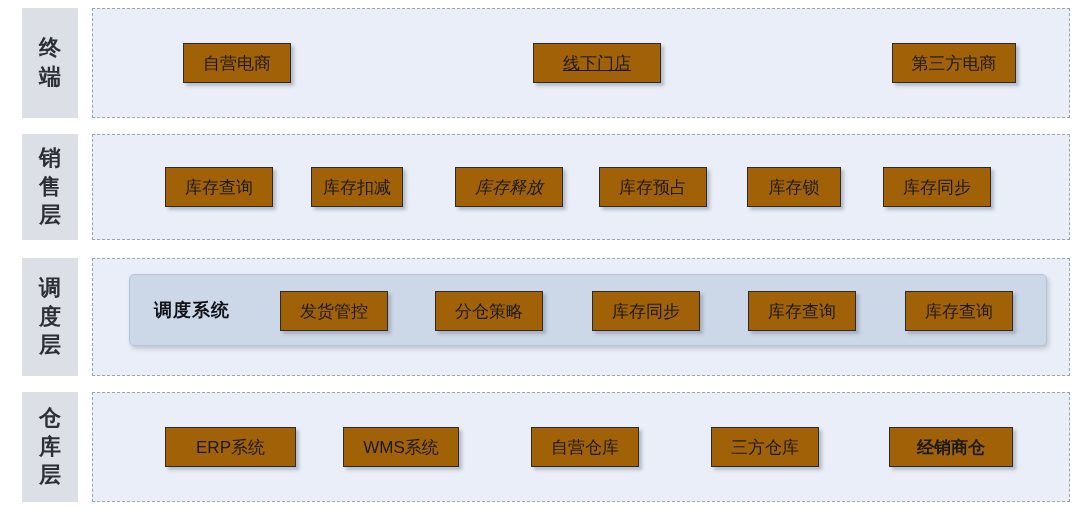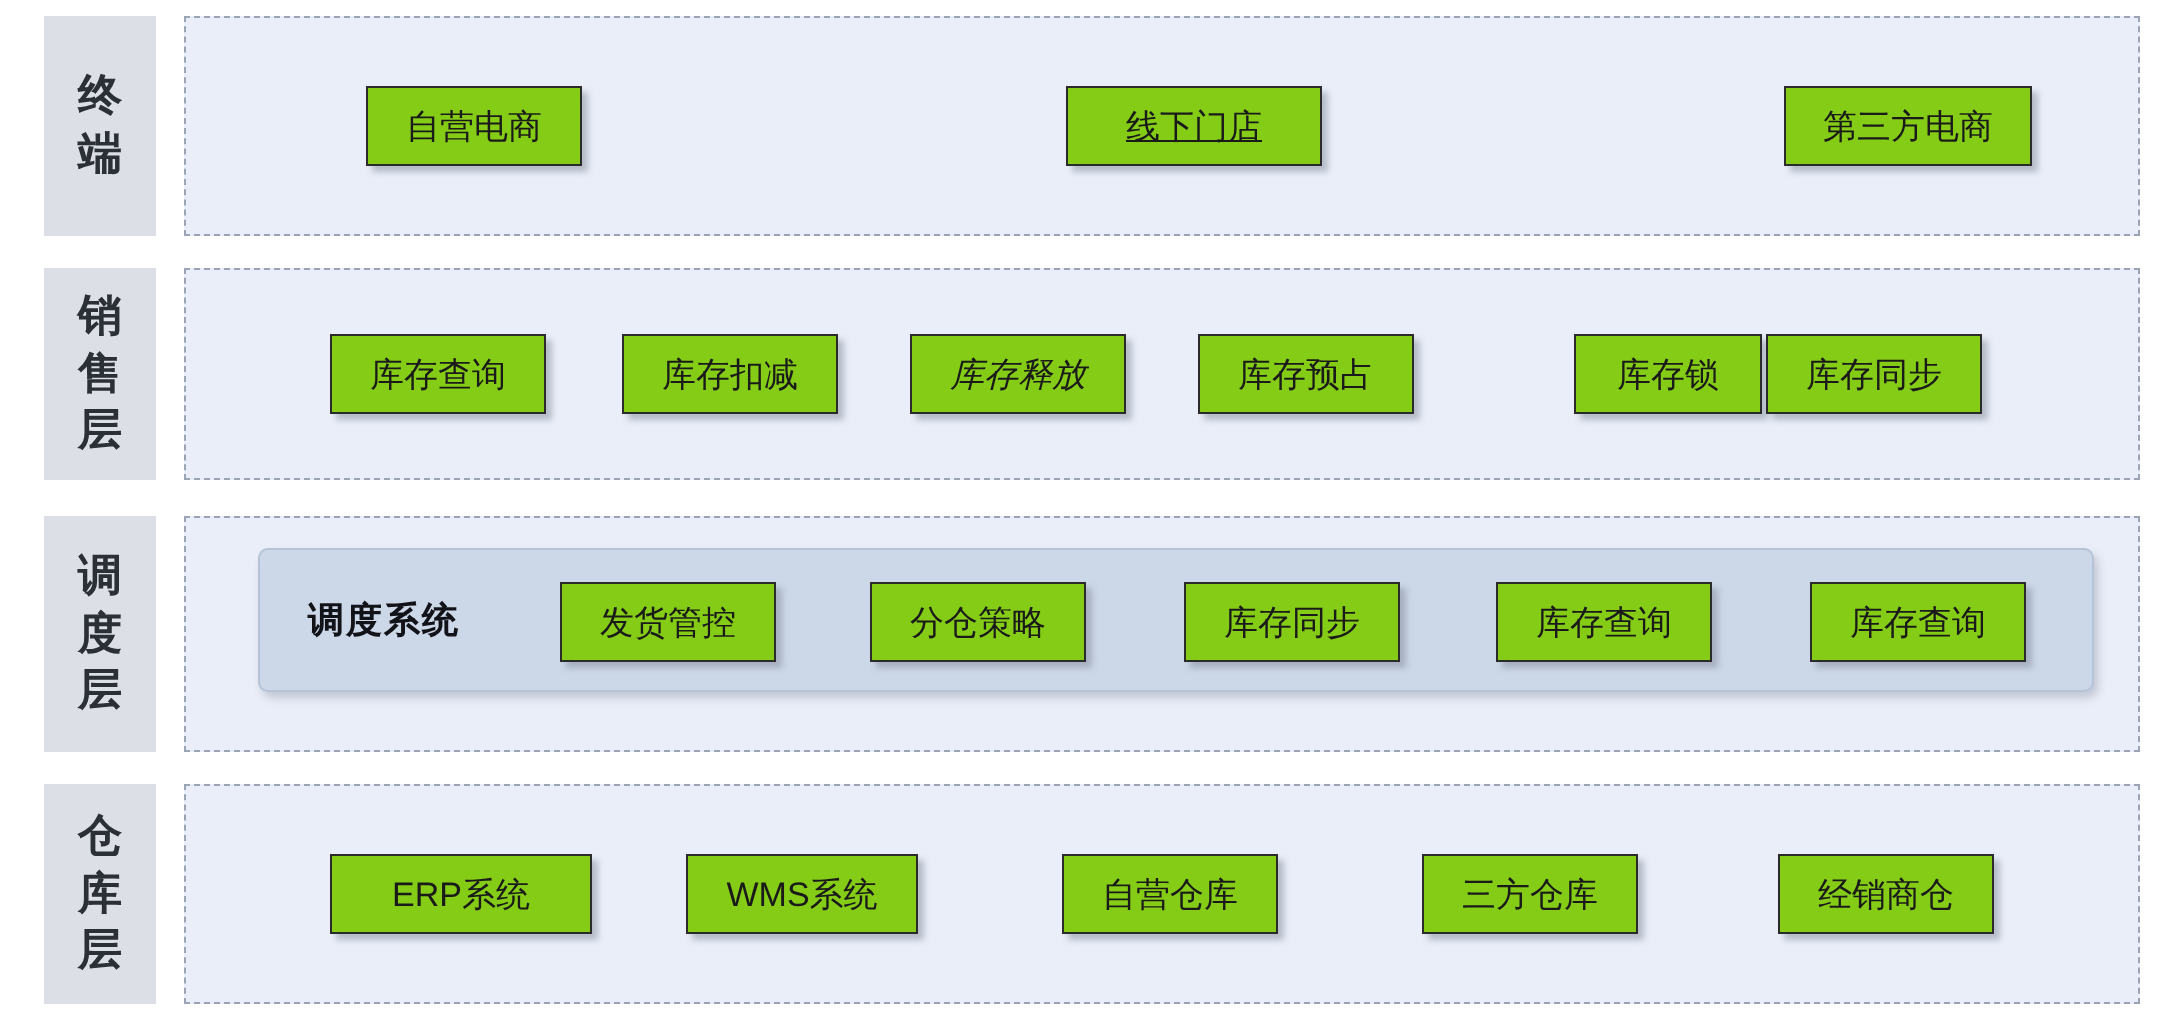--- a/index.html
+++ b/index.html
@@ -59,21 +59,21 @@
     bottom: 0;
     background: #e9eef8;
     border: 1px dashed #9aa4b5;
     display: flex;
     align-items: center;
   }
 
   
   .node {
     position: absolute;
-    background: #84cc16;
+    background: #a16207;
     border: 1.6px solid #2b2b2b;
     box-shadow: 3px 3px 3px rgba(120,128,145,0.45);
     display: flex;
     align-items: center;
     justify-content: center;
     font-size: 17px;
     color: #1a1a1a;
     white-space: nowrap;
     height: 40px;
     padding: 0 28px;
@@ -121,24 +121,24 @@
   </div>
 
   <div class="layer-row" style="top:134px; height:106px;">
     <div class="layer-label">
       <span class="ch">销</span>
       <span class="ch">售</span>
       <span class="ch">层</span>
     </div>
     <div class="layer-body">
       <div class="node" style="left:72px; width:108px;">库存查询</div>
-      <div class="node" style="left:218px; width:108px;">库存扣减</div>
+      <div class="node" style="left:218px; width:92px;">库存扣减</div>
       <div class="node" style="left:362px; width:108px;font-style:italic;">库存释放</div>
       <div class="node" style="left:506px; width:108px;">库存预占</div>
-      <div class="node" style="left:654px; width:94px;margin-left:40px;">库存锁</div>
+      <div class="node" style="left:654px; width:94px;">库存锁</div>
       <div class="node" style="left:790px; width:108px;">库存同步</div>
     </div>
   </div>
 
   <div class="layer-row" style="top:258px; height:118px;">
     <div class="layer-label">
       <span class="ch">调</span>
       <span class="ch">度</span>
       <span class="ch">层</span>
     </div>
@@ -158,17 +158,17 @@
     <div class="layer-label">
       <span class="ch">仓</span>
       <span class="ch">库</span>
       <span class="ch">层</span>
     </div>
     <div class="layer-body">
       <div class="node" style="left:72px; width:131px;">ERP系统</div>
       <div class="node" style="left:250px; width:116px;">WMS系统</div>
       <div class="node" style="left:438px; width:108px;">自营仓库</div>
       <div class="node" style="left:618px; width:108px;">三方仓库</div>
-      <div class="node" style="left:796px; width:108px;">经销商仓</div>
+      <div class="node" style="left:796px; width:124px;font-weight:bold;">经销商仓</div>
     </div>
   </div>
 
 </div>
 
 </body></html>

